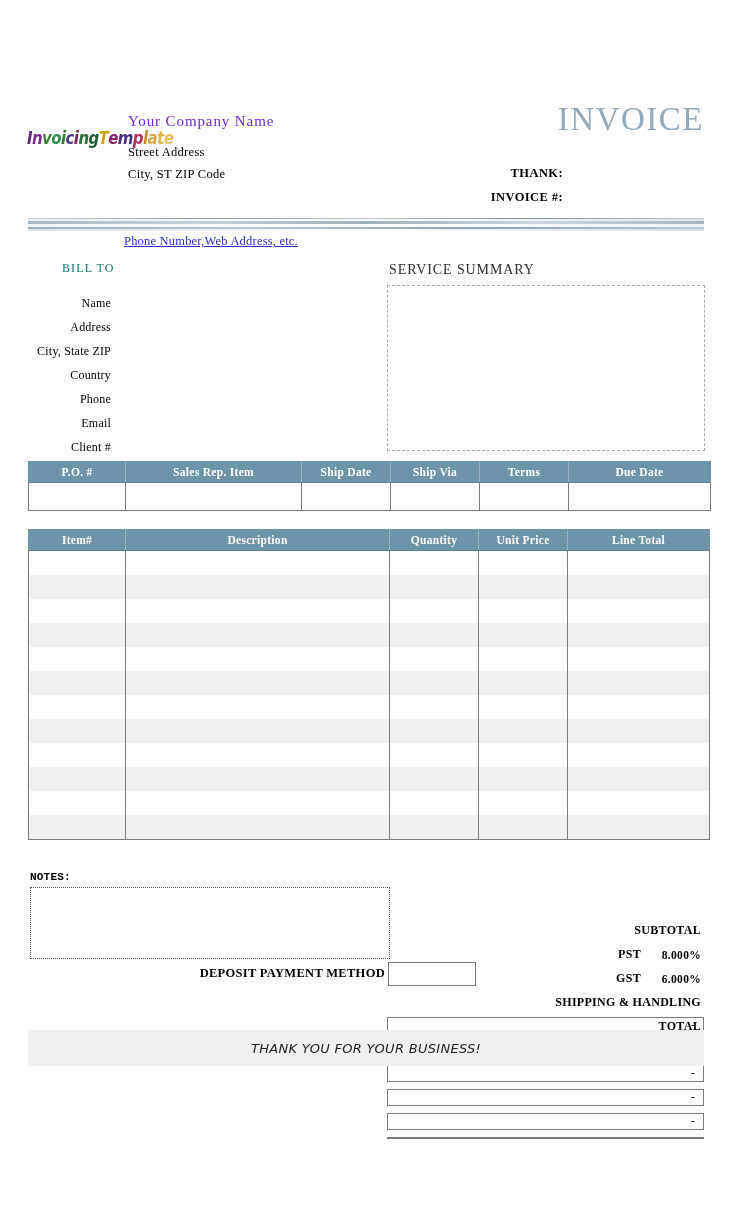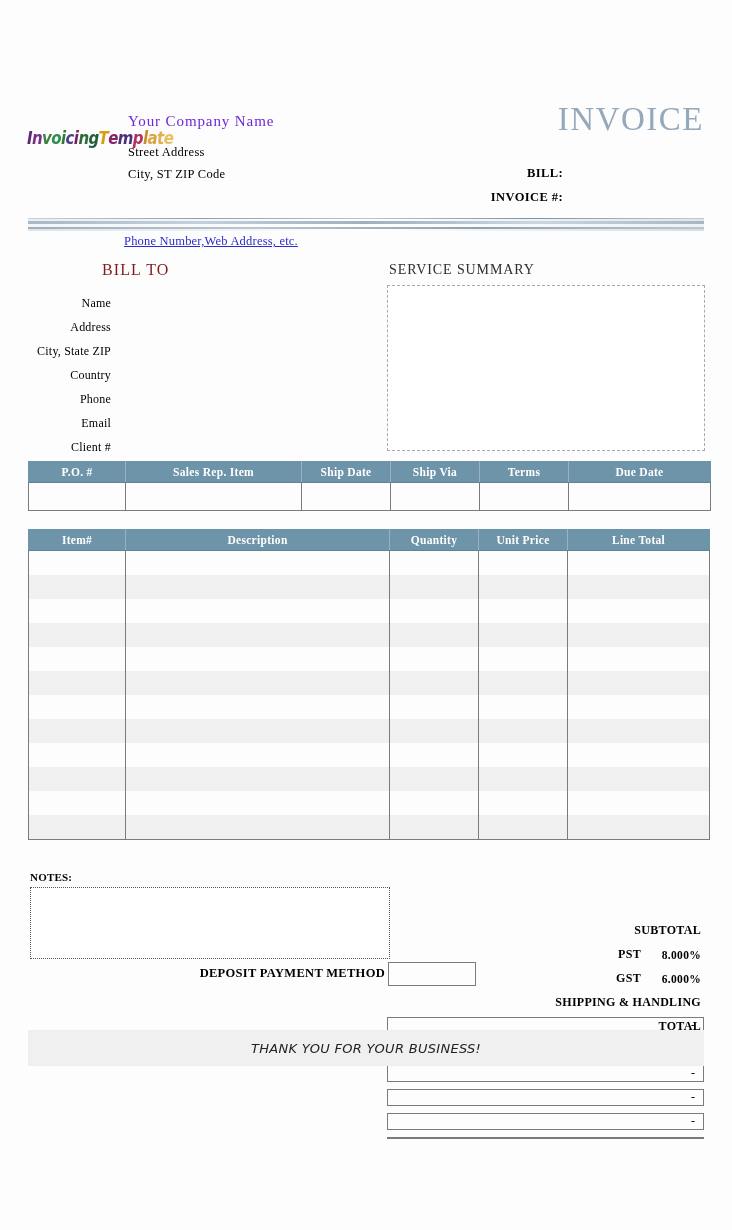--- a/index.html
+++ b/index.html
@@ -119,24 +119,23 @@
   .d2 { top: 1px;  height: 2px; background: linear-gradient(to right, #e9eef2, #ffffff, #dee5eb); }
   .d3 { top: 3px;  height: 3px; background: linear-gradient(to right, #aab8c4, #c6d0d9, #9fb0bf, #cdd6de, #a8b6c3); }
   .d4 { top: 6px;  height: 3px; background: linear-gradient(to right, #f3f6f8, #ffffff, #eef2f5); }
   .d5 { top: 9px;  height: 2px; background: linear-gradient(to right, #9fafbd, #b9c5d0, #8fa2b2, #bcc7d1); }
   .d6 { top: 11px; height: 2px; background: linear-gradient(to right, #dde4ea, #ffffff, #d6dee5); }
 
   
   .billto-title {
     position: absolute;
     left: 62px; top: 261px;
-    font-size: 16px;
-    color: #7f1d1d;
+    font-size: 12px;
+    color: #0f766e;
     letter-spacing: 1.1px;
-    margin-left: 40px;
   }
   .billto-labels {
     position: absolute;
     left: 20px; top: 291px;
     width: 91px;
     text-align: right;
   }
   .billto-labels div {
     font-size: 12px;
     letter-spacing: 0.2px;
@@ -244,21 +243,21 @@
     padding-right: 8px;
     box-sizing: border-box;
     font-size: 12px;
     margin-top: -1px;
   }
 
   
   .notes-label {
     position: absolute;
     left: 30px; top: 871px;
-    font-family: Liberation Serif, serif;
+    font-family: Liberation Mono, monospace;
     font-size: 11px;
     font-weight: bold;
     letter-spacing: 0.2px;
     text-align: center;
   }
   .notes-box {
     position: absolute;
     left: 30px; top: 887px;
     width: 358px;
     height: 70px;
@@ -312,21 +311,21 @@
 
     <div class="logo" id="logo"><span style="color: rgb(91, 43, 122);">I</span><span style="color: rgb(123, 45, 142);">n</span><span style="color: rgb(63, 127, 63);">v</span><span style="color: rgb(47, 143, 79);">o</span><span style="color: rgb(46, 125, 50);">i</span><span style="color: rgb(75, 63, 143);">c</span><span style="color: rgb(122, 31, 90);">i</span><span style="color: rgb(46, 107, 58);">n</span><span style="color: rgb(31, 94, 58);">g</span><span style="color: rgb(212, 160, 23);">T</span><span style="color: rgb(138, 31, 106);">e</span><span style="color: rgb(74, 47, 122);">m</span><span style="color: rgb(176, 48, 96);">p</span><span style="color: rgb(201, 138, 42);">l</span><span style="color: rgb(217, 164, 65);">a</span><span style="color: rgb(224, 176, 80);">t</span><span style="color: rgb(232, 192, 96);">e</span></div>
 
     <div class="company-name">Your Company Name</div>
     <div class="addr1">Street Address</div>
     <div class="addr2">City, ST  ZIP Code</div>
     <div class="weblink">Phone Number,Web Address, etc.</div>
 
     <div class="invoice-title">INVOICE</div>
 
-    <div class="date-label">BILL:</div>
+    <div class="date-label">THANK:</div>
     <div class="invno-label">INVOICE #:</div>
   </div>
 
   <div class="divider">
     <div class="ln d1"></div>
     <div class="ln d2"></div>
     <div class="ln d3"></div>
     <div class="ln d4"></div>
     <div class="ln d5"></div>
     <div class="ln d6"></div>

